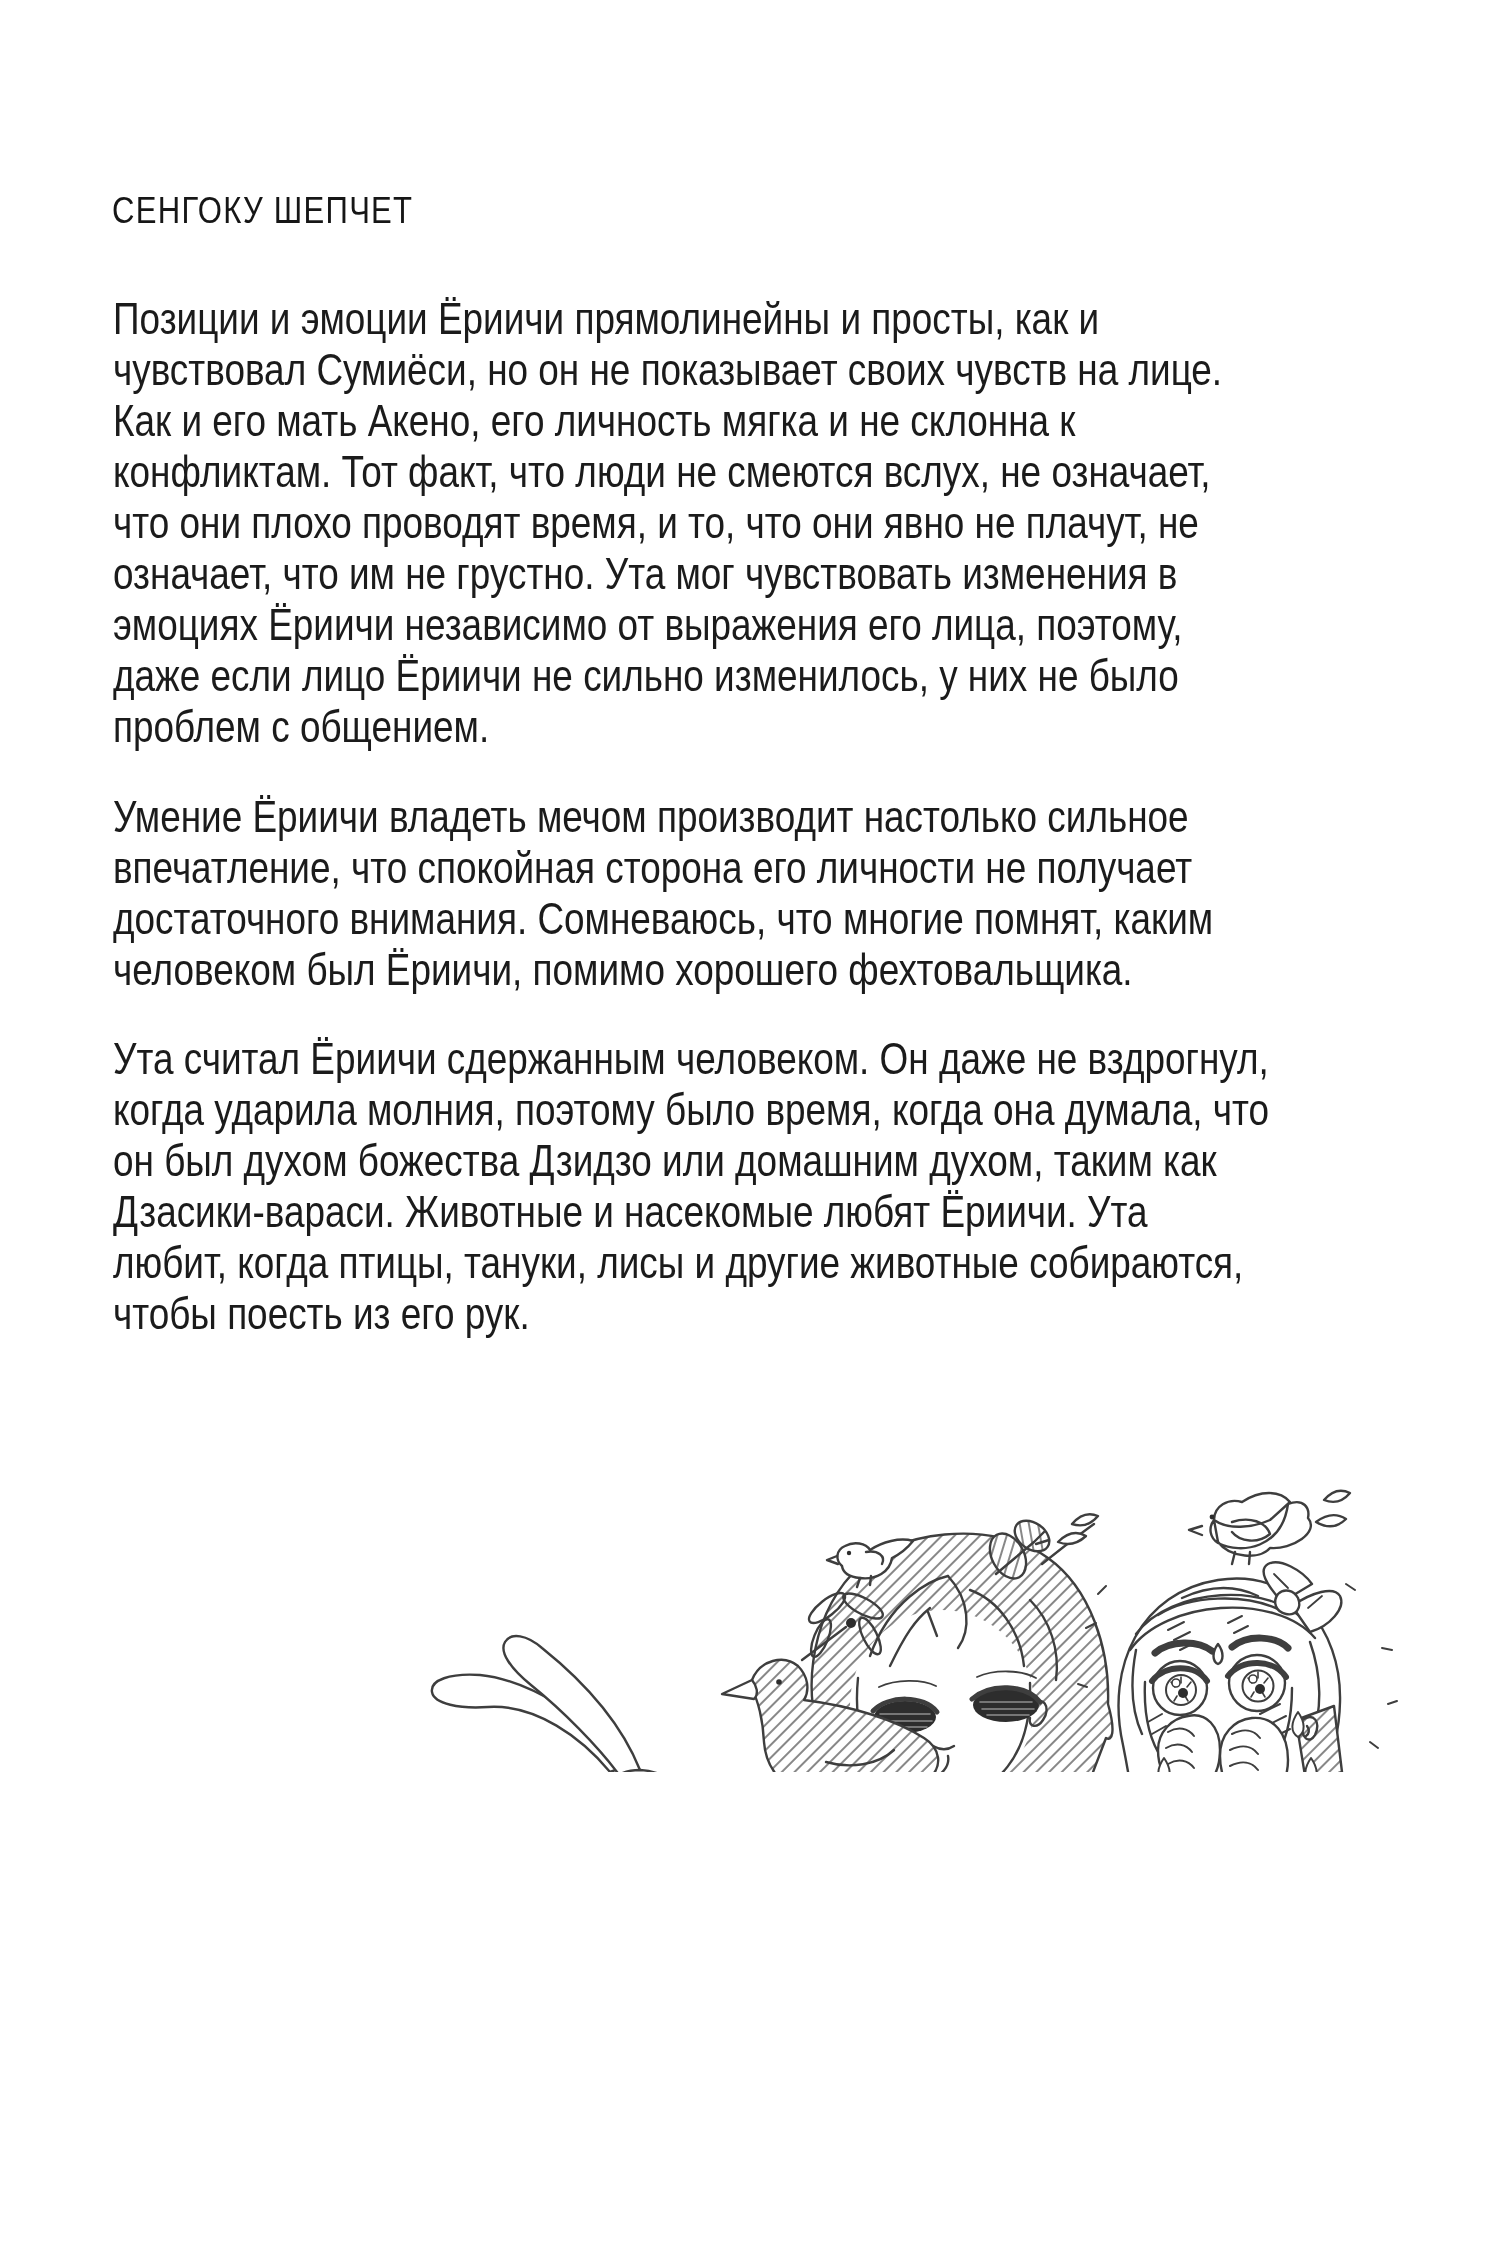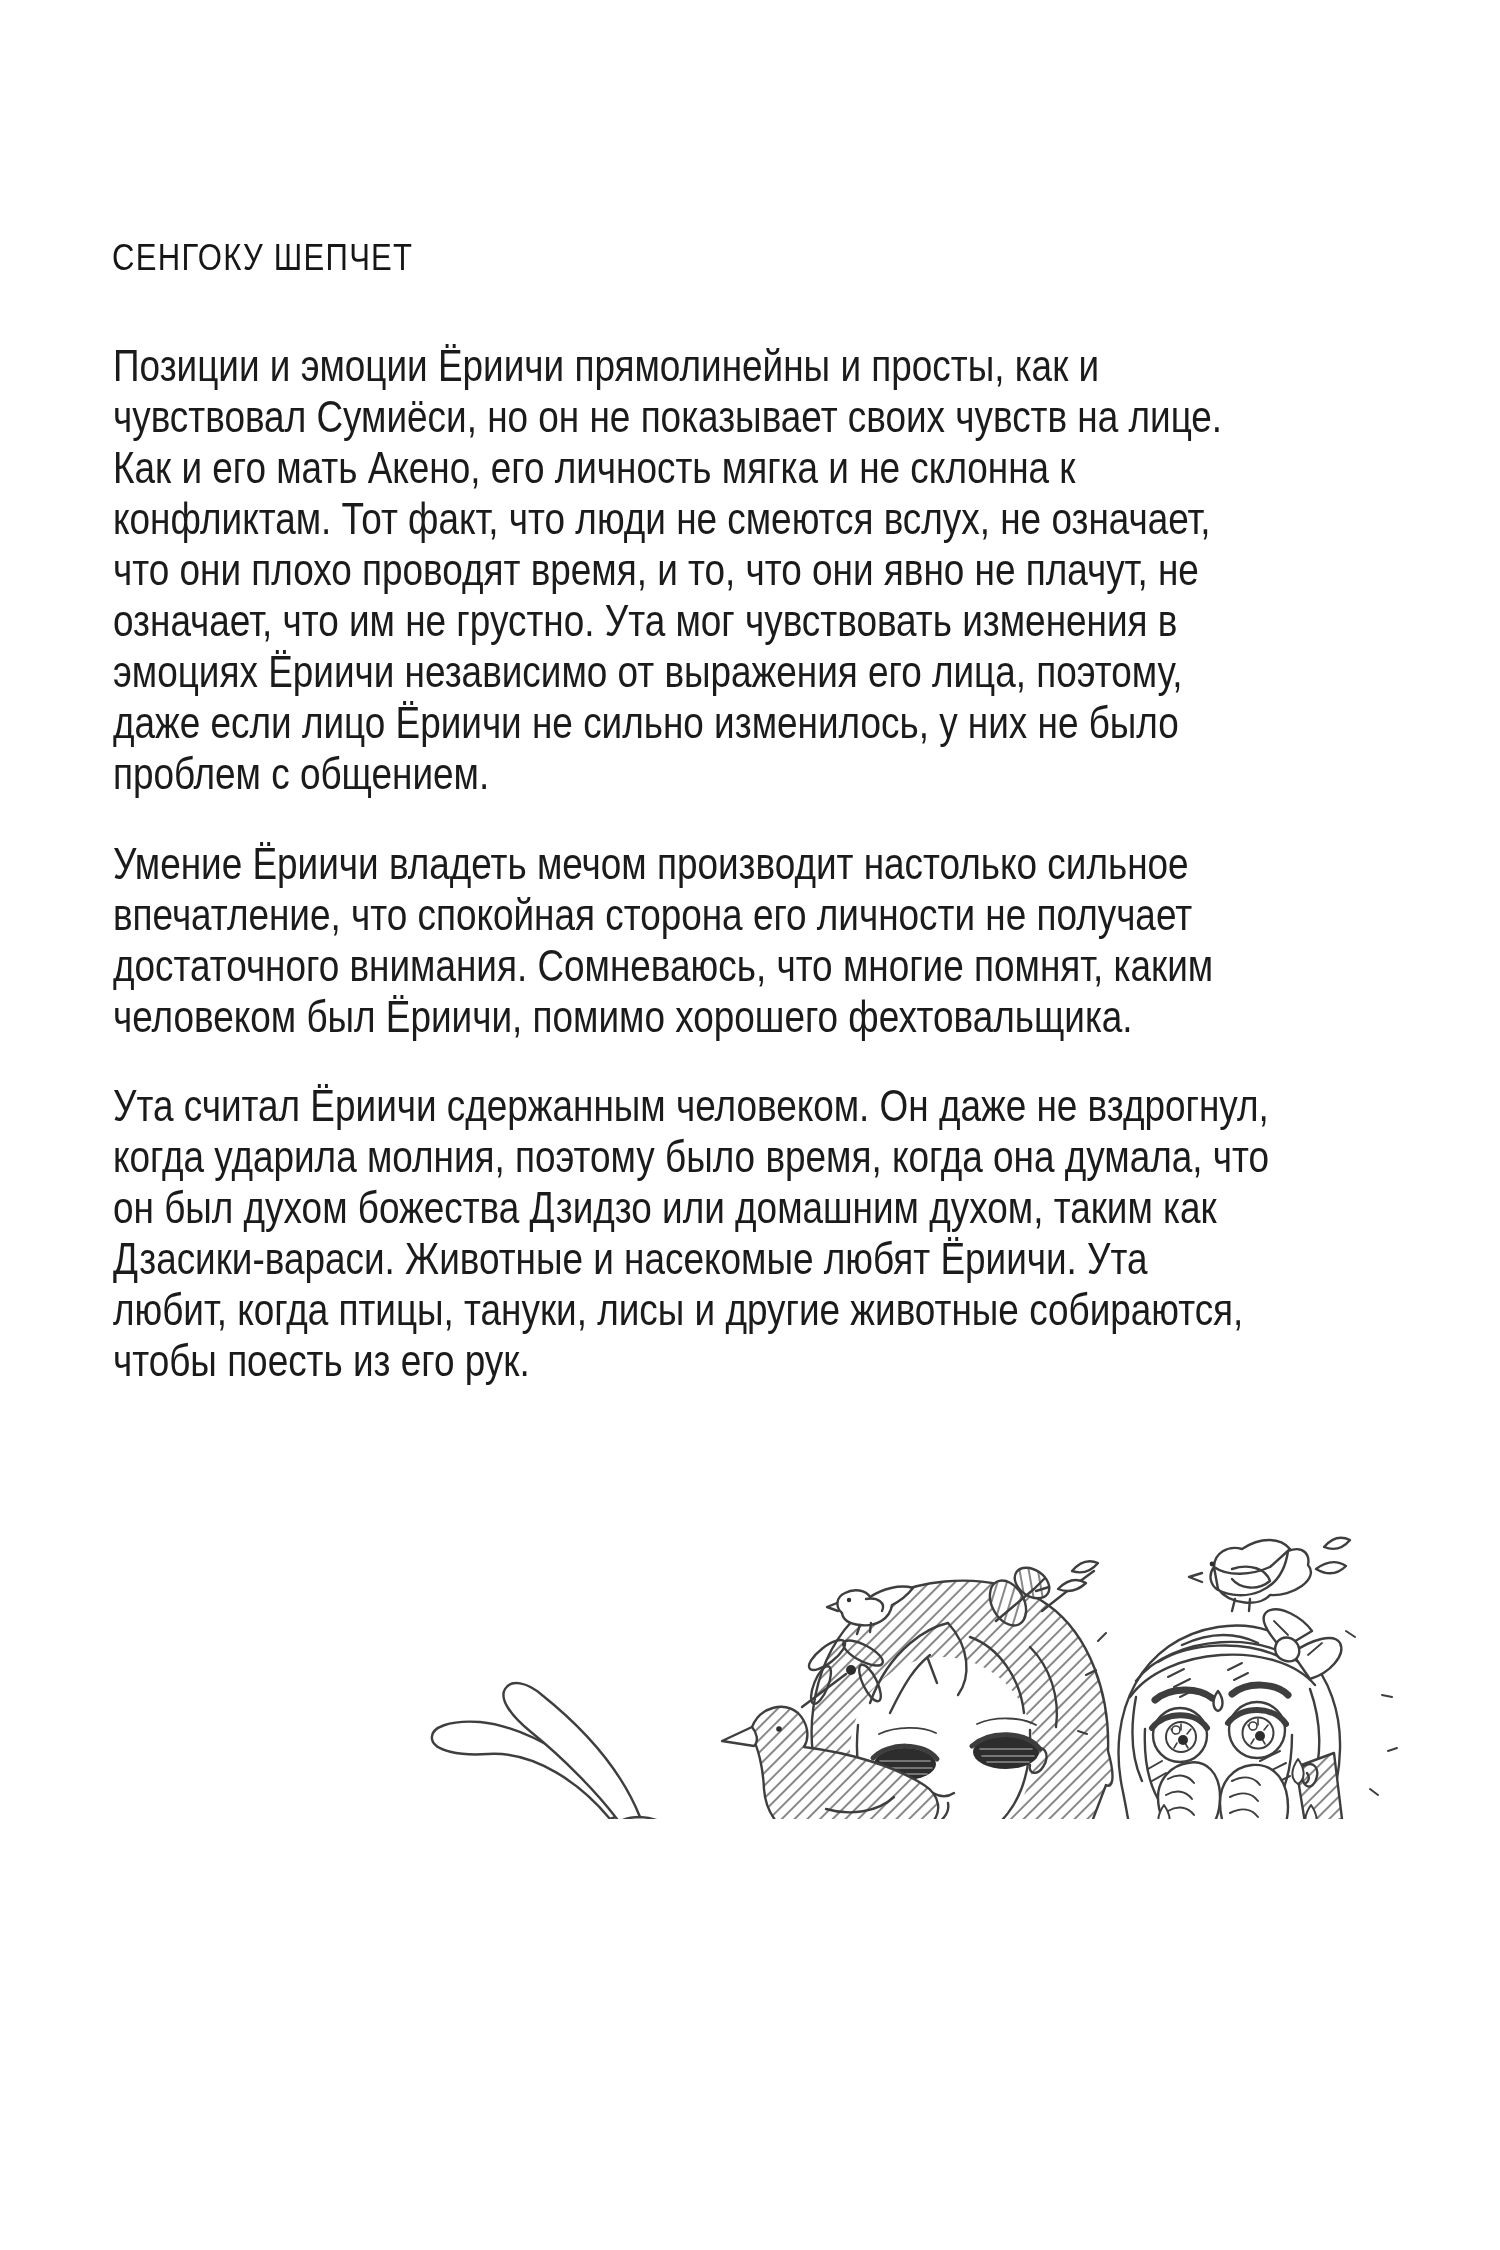--- a/index.html
+++ b/index.html
@@ -1,18 +1,18 @@
 <!DOCTYPE html>
 <html><head>
 <meta charset="utf-8">
 <style>
   html,body { margin:0; padding:0; background:#ffffff; }
   .page {
     position:relative; width:1500px; height:1772px; overflow:hidden;
-    background:#ffffff; font-family:"Liberation Sans", sans-serif; color:#1b1b1b;margin-top:47px;
+    background:#ffffff; font-family:"Liberation Sans", sans-serif; color:#1b1b1b;
   }
   .title {
     position:absolute; left:112px; top:190px;
     font-size:37px; font-weight:400; letter-spacing:1.5px; color:#161616;
     transform:scaleX(0.84); transform-origin:0 0; white-space:nowrap;
   }
   .para {
     position:absolute; left:113px; width:1760px;
     font-size:45px; line-height:51px; color:#1b1b1b;
     white-space:pre-line; transform:scaleX(0.82); transform-origin:0 0;

